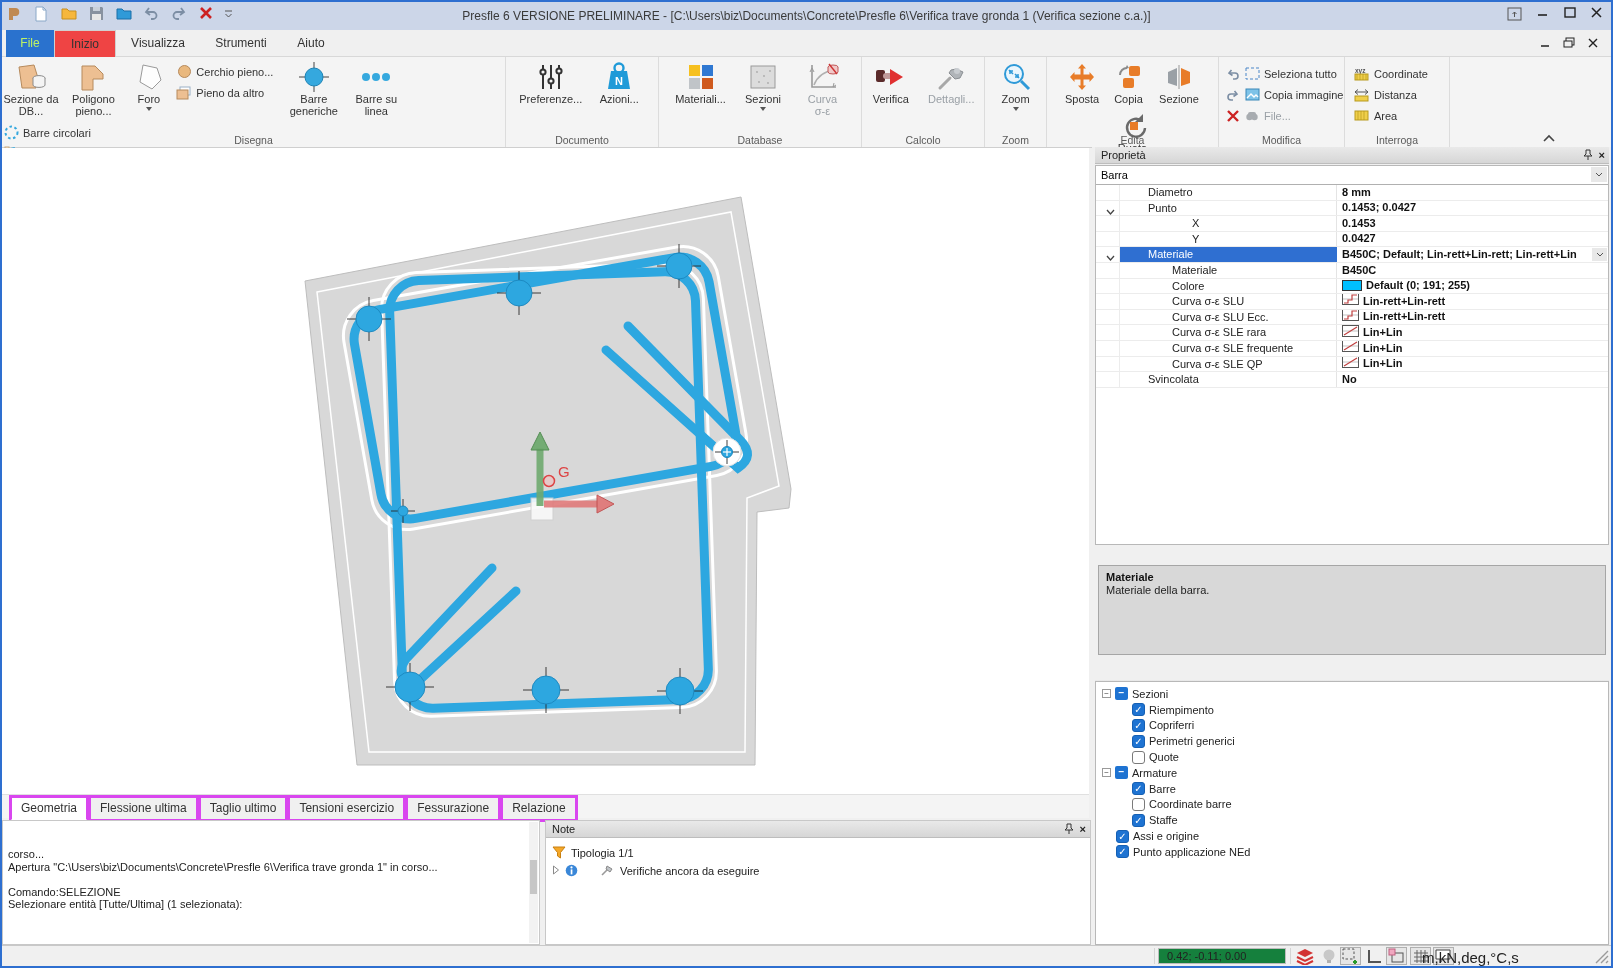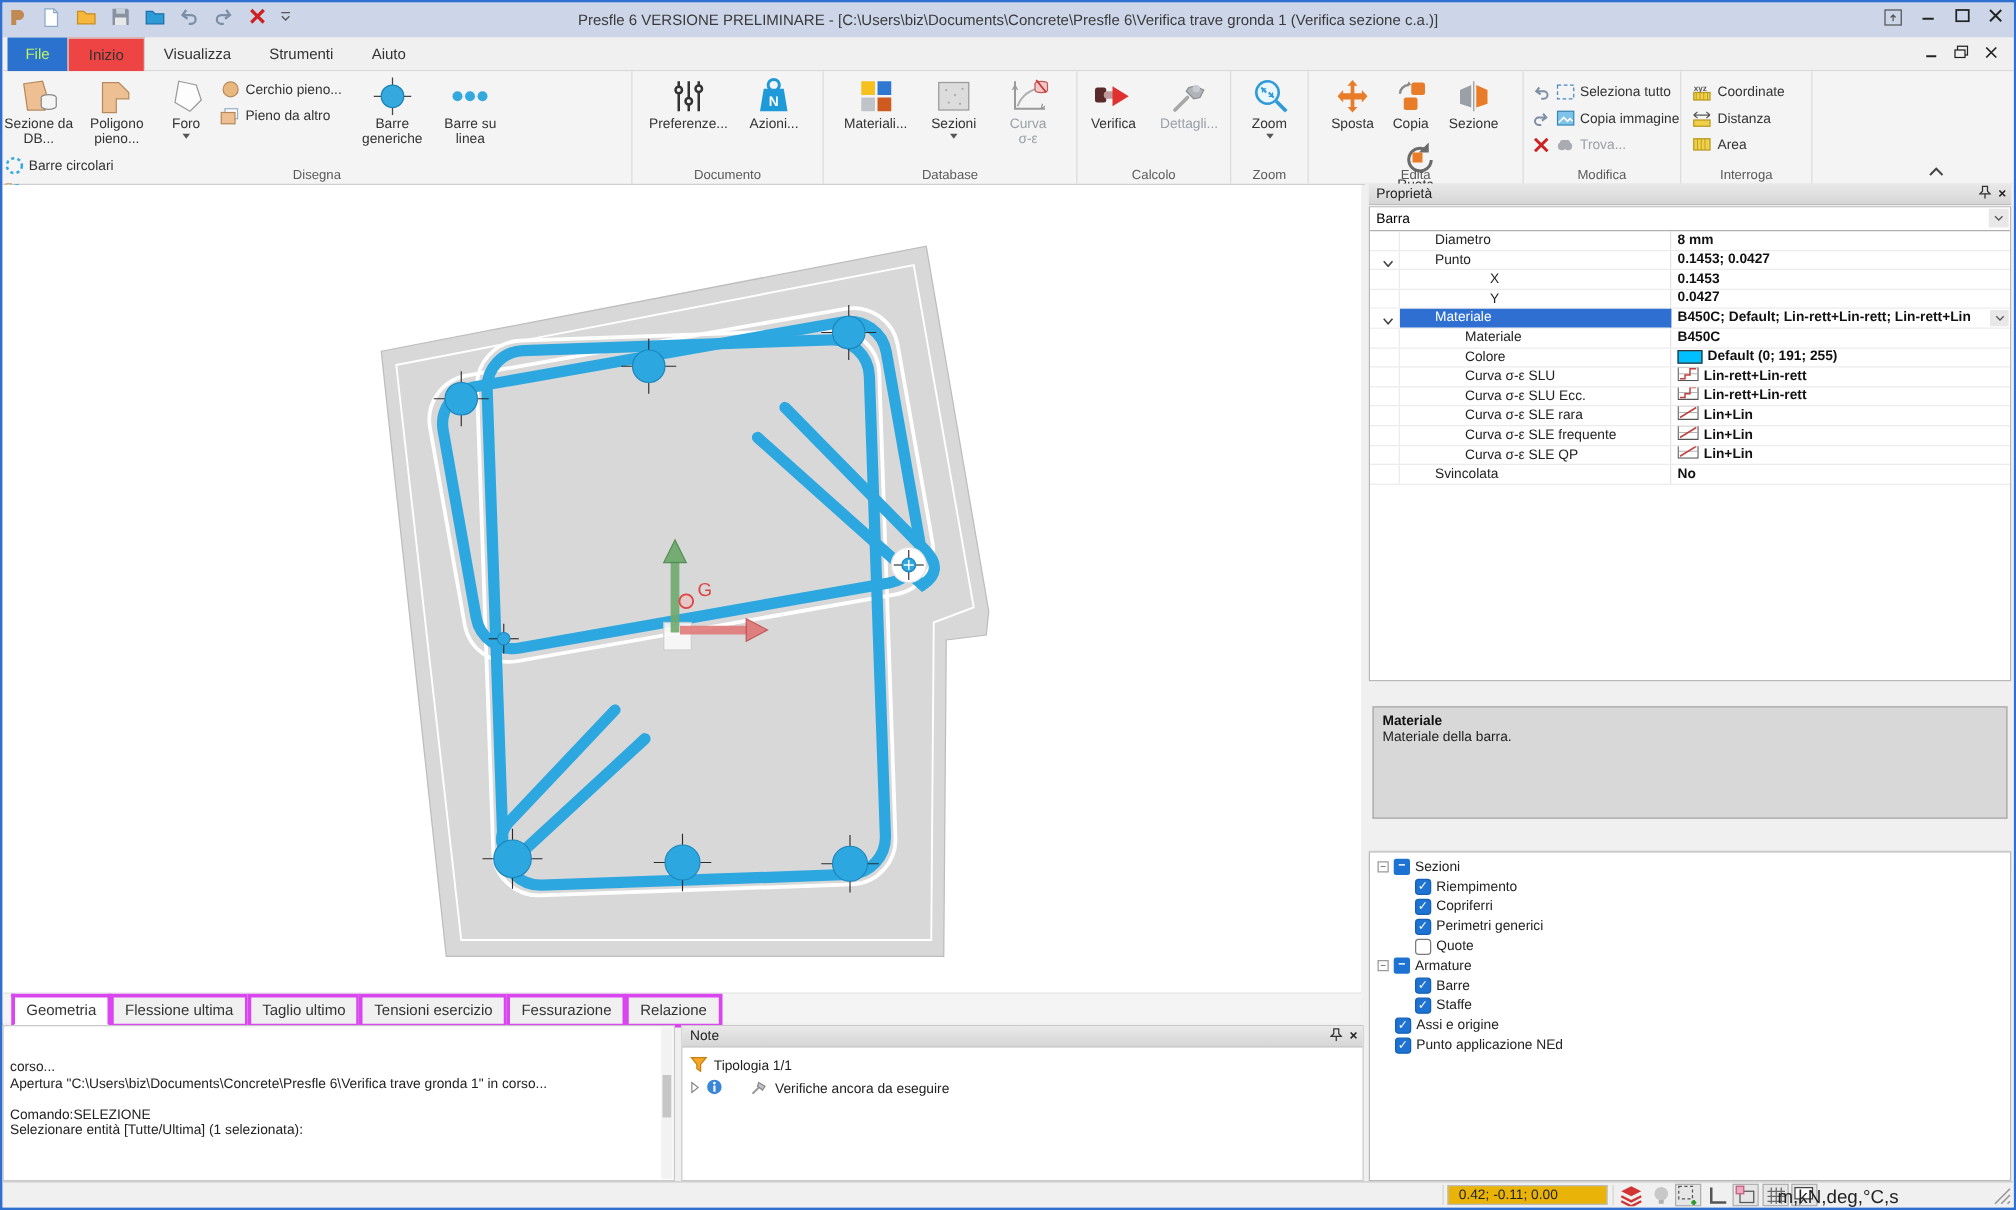--- a/index.html
+++ b/index.html
@@ -85,21 +85,21 @@
           text-align:center; color:#444; margin-left:6px; }
   .gbox { width:13px; height:13px; background:#1e73d2; border-radius:2px; color:#fff; font-size:10px;
           line-height:11px; text-align:center; font-weight:bold; }
   .cbox { width:13px; height:13px; border-radius:3px; border:1px solid #7a7a7a; background:#fff; }
   .cbox.on { background:#1e73d2; border-color:#1560b4; color:#fff; font-size:10px; line-height:12px; text-align:center; }
   .ind1 { margin-left:36px; } .ind0 { margin-left:20px; }
 
   
   #statusbar { left:0; top:943px; width:1609px; height:21px; background:#f0f0f0; border-top:1px solid #c8c8c8; }
   #coordbox { position:absolute; left:1156px; top:2px; width:128px; height:16px; border:1px solid #bcbcbc;
-              background:#eab308; font-size:11px; line-height:15px; padding-left:8px; color:#222; }
+              background:#15803d; font-size:11px; line-height:15px; padding-left:8px; color:#222; }
   .sico2 { position:absolute; top:1px; width:21px; height:18px; display:flex; align-items:center; justify-content:center; }
   .pressed { border:1px solid #b0b0b0; background:#e6e6e6; }
   #unitslbl { position:absolute; left:1376px; top:3px; font-size:15px; color:#222;margin-left:44px; }
   .sdiv { position:absolute; top:2px; width:1px; height:16px; background:#d4d4d4; }
 </style>
 </head>
 <body>
 
 <div id="win">
 
@@ -466,21 +466,21 @@
               <path d="M1 1l10 10M11 1L1 11" stroke="#cc2222" stroke-width="2.4"></path>
             </svg>
           </span>
         <span class="sico">
             <svg width="14" height="12">
               <circle cx="4.5" cy="7" r="3.2" fill="#a8acb0"></circle>
               <circle cx="9.5" cy="7" r="3.2" fill="#a8acb0"></circle>
               <rect x="3" y="2" width="8" height="4" rx="2" fill="#a8acb0"></rect>
             </svg>
           </span>
-        <span>Trova...</span>
+        <span>File...</span>
       </div>
       <div class="gcap">Modifica</div>
     </div>
 
     <div class="rgroup" style="left:1343px;width:105px;padding:6px 0 0 8px">
       <div class="smallbtn">
         <span class="sico">
             <svg width="16" height="14">
               <text x="1" y="6" font-size="6.5" fill="#555" font-weight="bold">xyz</text>
               <rect x="1" y="7" width="13" height="6" fill="#f0cf4a" stroke="#b89a1e"></rect>
@@ -819,20 +819,24 @@
         <span>Quote</span>
       </div>
       <div class="lrow">
         <span class="texp">−</span>
         <span class="gbox">−</span>
         <span>Armature</span>
       </div>
       <div class="lrow">
         <span class="cbox on ind1">✓</span>
         <span>Barre</span>
+      </div>
+      <div class="lrow">
+        <span class="cbox ind1"></span>
+        <span>Coordinate barre</span>
       </div>
       <div class="lrow">
         <span class="cbox on ind1">✓</span>
         <span>Staffe</span>
       </div>
       <div class="lrow">
         <span class="cbox on ind0">✓</span>
         <span>Assi e origine</span>
       </div>
       <div class="lrow">

